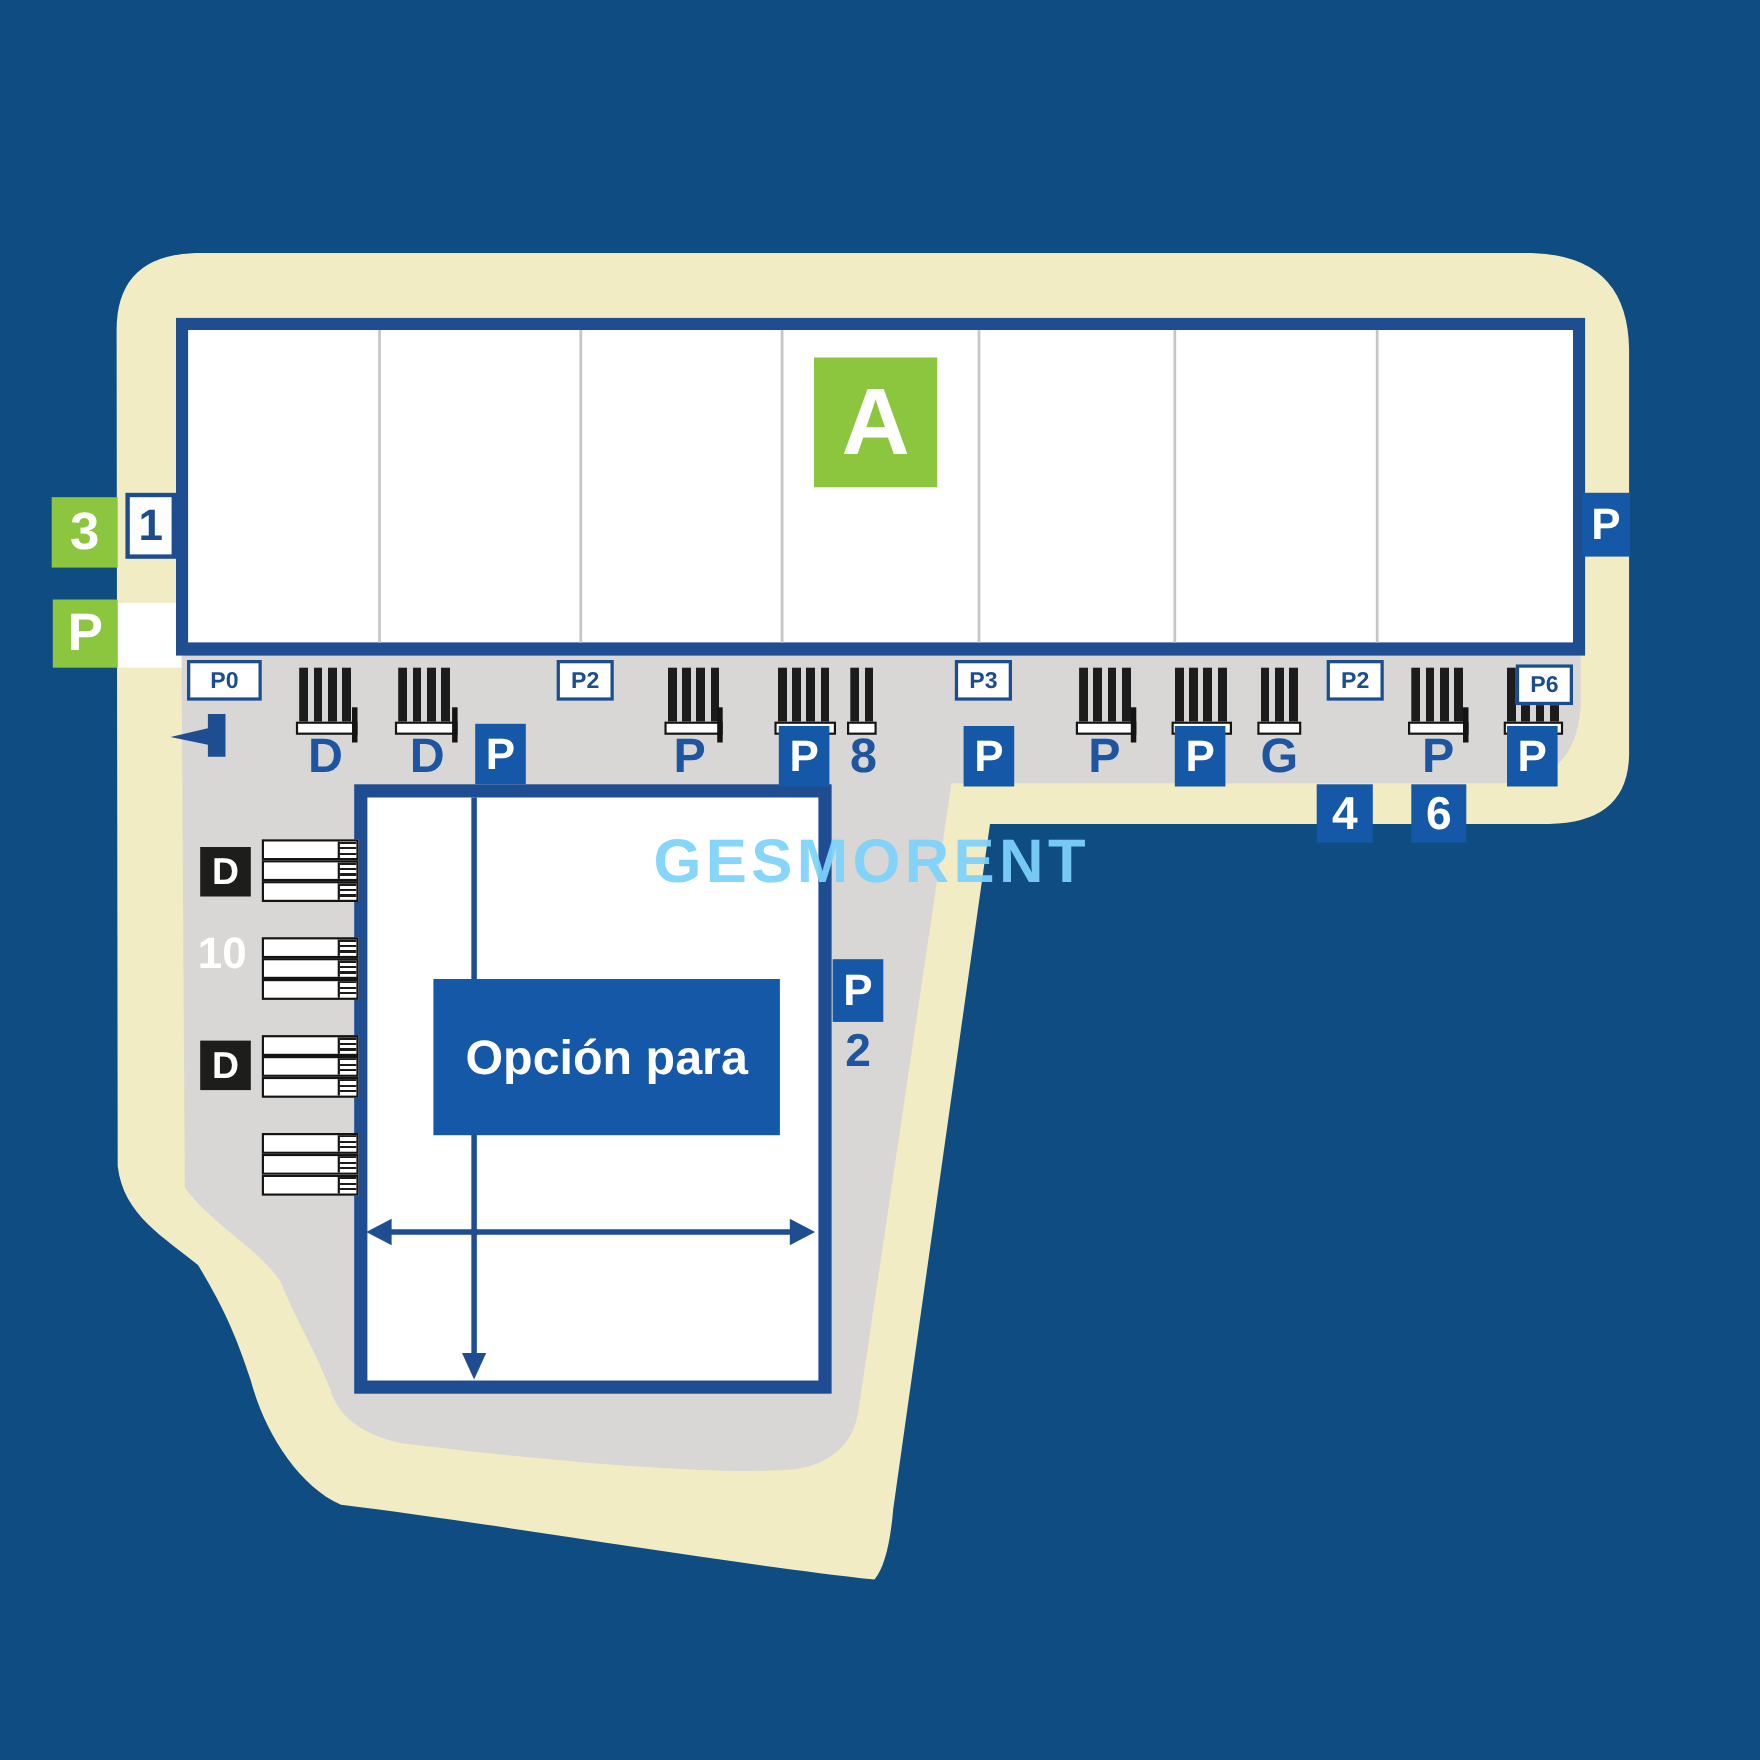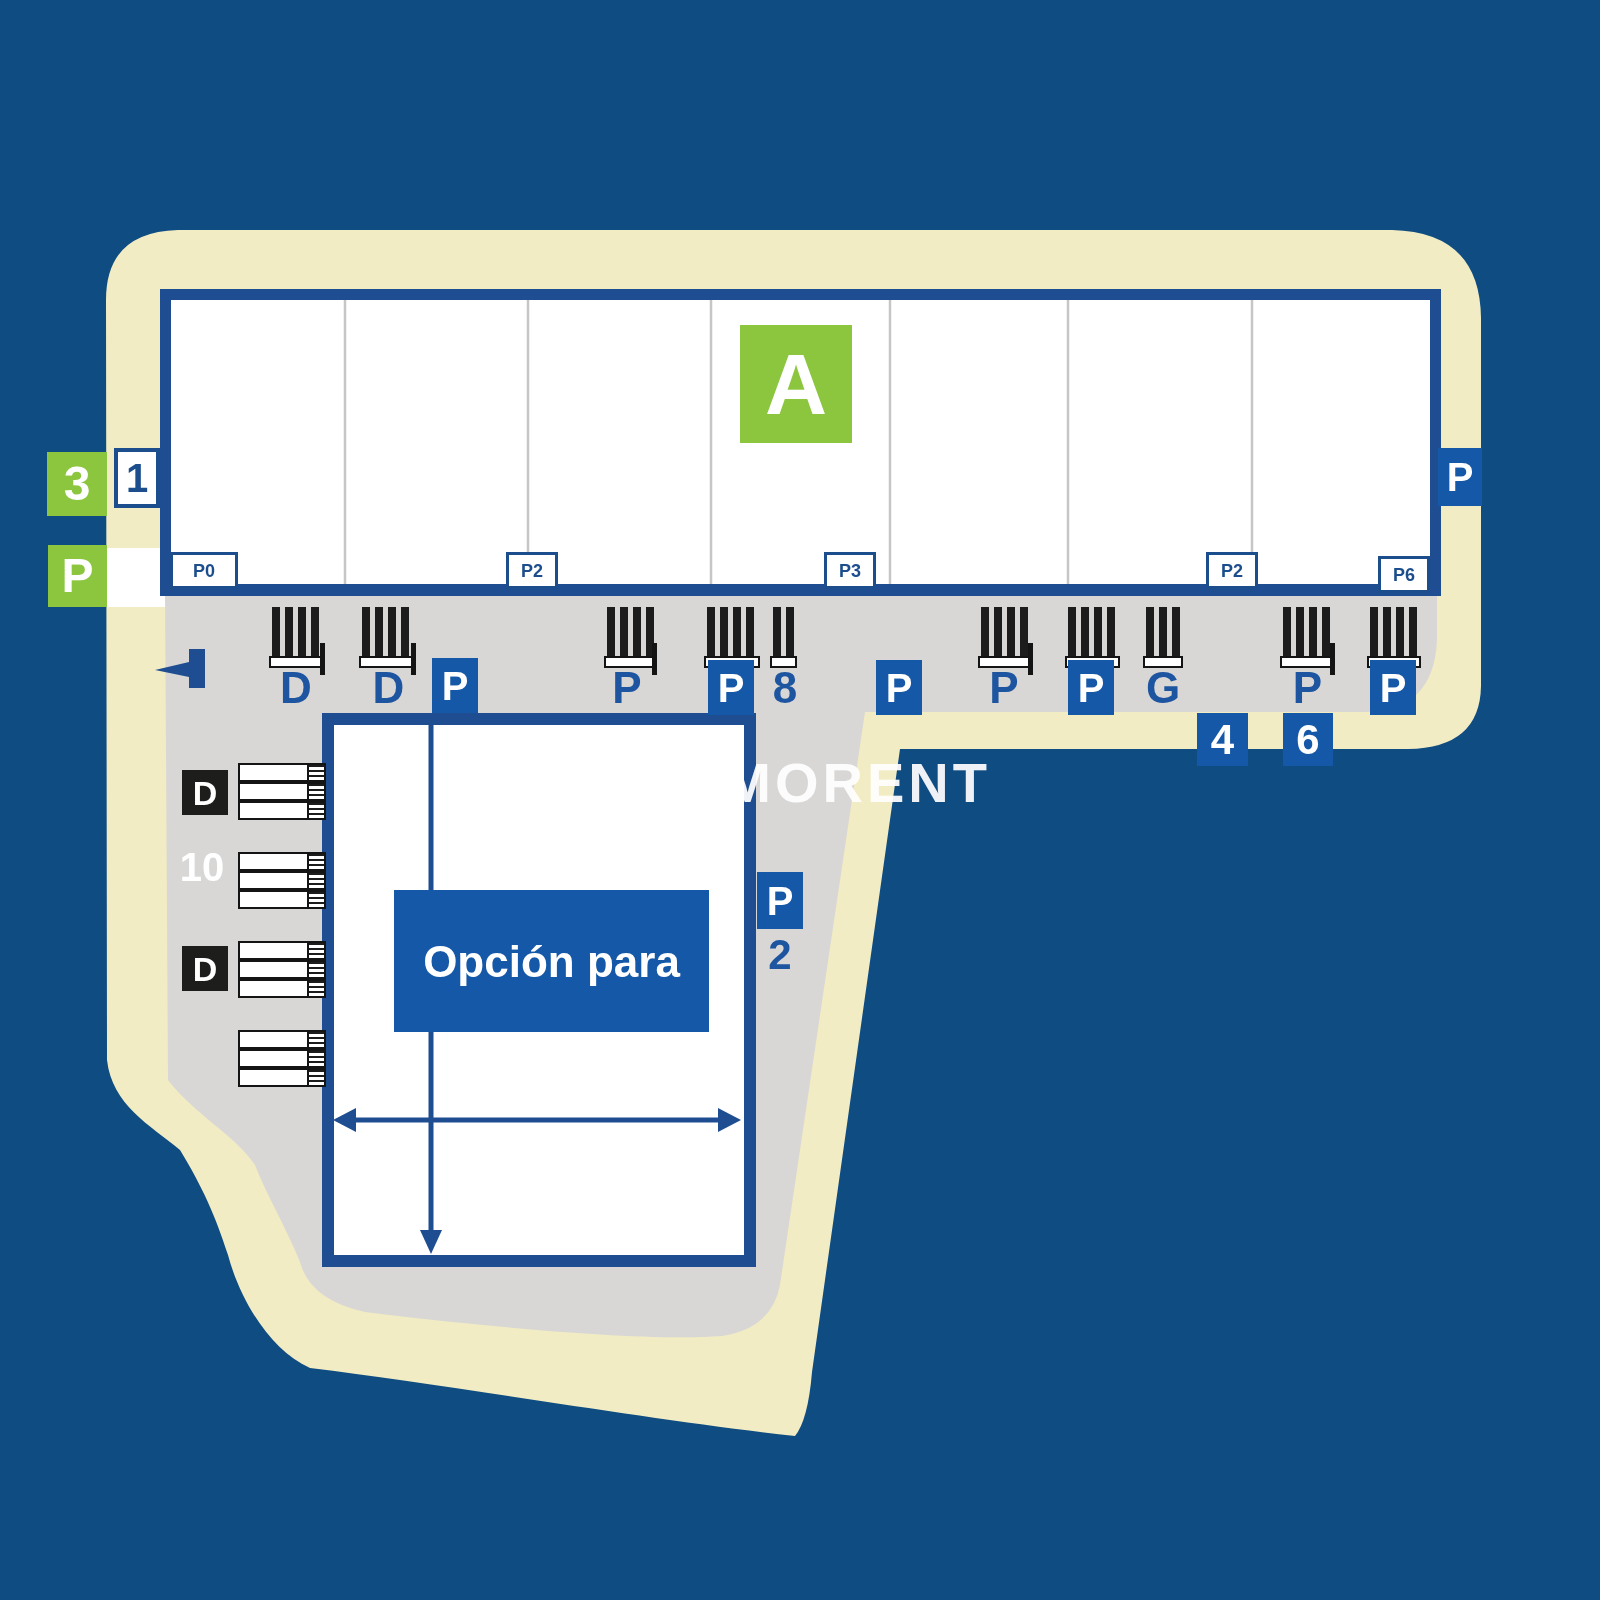--- a/index.html
+++ b/index.html
@@ -6,34 +6,34 @@
   .stage{position:relative;width:1600px;height:1600px;background:#0f4c82;overflow:hidden;
          font-family:"Liberation Sans", sans-serif;}
   .stage svg{position:absolute;left:0;top:0;z-index:0;}
   .lbl{position:absolute;z-index:2;display:flex;align-items:center;justify-content:center;
        font-weight:bold;line-height:1;}
   .txt-blue{color:#1e55a0;font-size:44px;}
   .sq{background:#1558a7;color:#ffffff;font-size:40px;}
   .sq-green{background:#8cc63f;color:#ffffff;font-size:48px;}
   .sq-black{background:#1d1d1b;color:#ffffff;font-size:34px;}
   .box-white{background:#ffffff;border:4px solid #1c4d8d;color:#1c4d8d;font-size:40px;}
-  .panel-label{background:#ffffff;border:3px solid #1c4d8d;color:#1c4d8d;font-size:18px;z-index:3;}
+  .panel-label{background:#ffffff;border:3px solid #1c4d8d;color:#1c4d8d;font-size:21px;z-index:3;margin-top:48px;}
   .txt-black{color:#ffffff;font-size:40px;}
   .unit-a{background:#8cc63f;color:#ffffff;font-size:86px;}
   .door{position:absolute;z-index:2;height:50px;
         background:repeating-linear-gradient(to right,#1c1c1c 0 8px,rgba(0,0,0,0) 8px 13px);}
   .door .sill{position:absolute;left:-3px;right:-3px;top:49px;height:8px;background:#ffffff;
               border:2px solid #141414;}
   .door.tail::after{content:"";position:absolute;right:-3px;top:36px;width:5px;height:32px;background:#141414;}
   .dock-row{position:absolute;z-index:2;width:84px;height:15px;background:#ffffff;border:2px solid #141414;}
   .dock-row .grate{position:absolute;right:0;top:0;bottom:0;width:15px;border-left:2px solid #141414;
         background:repeating-linear-gradient(to bottom,#1c1c1c 0 2px,rgba(0,0,0,0) 2px 5px);}
   .opcion{position:absolute;z-index:2;background:#1558a7;color:#ffffff;font-weight:bold;font-size:44px;
           display:flex;flex-direction:row;align-items:center;justify-content:center;text-align:center;line-height:1.25;}
-  .watermark{position:absolute;z-index:4;color:#ffffff;opacity:0.93;font-weight:bold;
+  .watermark{position:absolute;z-index:4;color:#7dd3fc;opacity:0.93;font-weight:bold;
              font-size:56px;letter-spacing:4px;}
 </style>
 </head>
 <body>
 
 <div class="stage">
 
   <svg width="1600" height="1600" viewBox="0 0 1600 1600">
 
     <path fill="#f1ecc3" d="
@@ -84,21 +84,21 @@
   <div class="lbl unit-a" style="left:740px;top:325px;width:112px;height:118px;">A</div>
 
   <div class="lbl sq-green" style="left:47px;top:452px;width:60px;height:64px;">3</div>
   <div class="lbl box-white" style="left:114px;top:448px;width:38px;height:52px;">1</div>
   <div class="lbl sq-green" style="left:48px;top:545px;width:59px;height:62px;">P</div>
 
   <div class="lbl sq" style="left:1438px;top:448px;width:44px;height:58px;">P</div>
 
   <div class="lbl panel-label" style="left:170px;top:552px;width:62px;height:31px;">P0</div>
   <div class="lbl panel-label" style="left:506px;top:552px;width:46px;height:31px;">P2</div>
-  <div class="lbl panel-label" style="left:824px;top:552px;width:46px;height:31px;">P3</div>
+  <div class="lbl panel-label" style="left:868px;top:552px;width:46px;height:31px;">P3</div>
   <div class="lbl panel-label" style="left:1206px;top:552px;width:46px;height:31px;">P2</div>
   <div class="lbl panel-label" style="left:1378px;top:556px;width:46px;height:31px;">P6</div>
 
   <div class="door tail" style="left:272px;top:607px;width:50px;">
       <div class="sill"></div>
     </div>
   <div class="door tail" style="left:362px;top:607px;width:51px;">
       <div class="sill"></div>
     </div>
   <div class="door tail" style="left:607px;top:607px;width:47px;">

